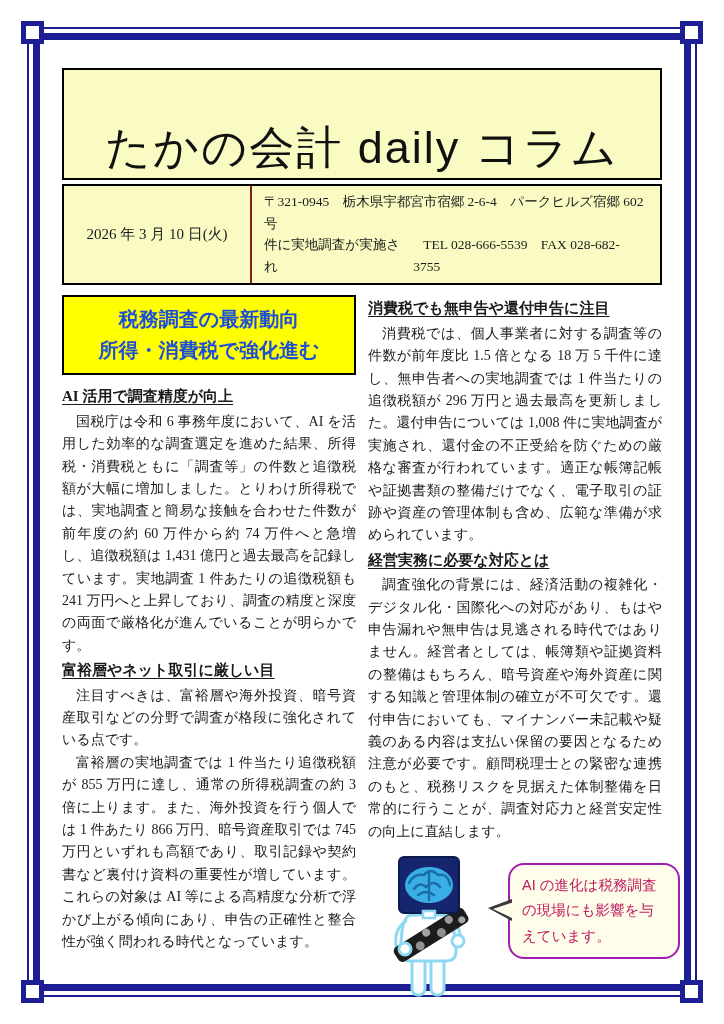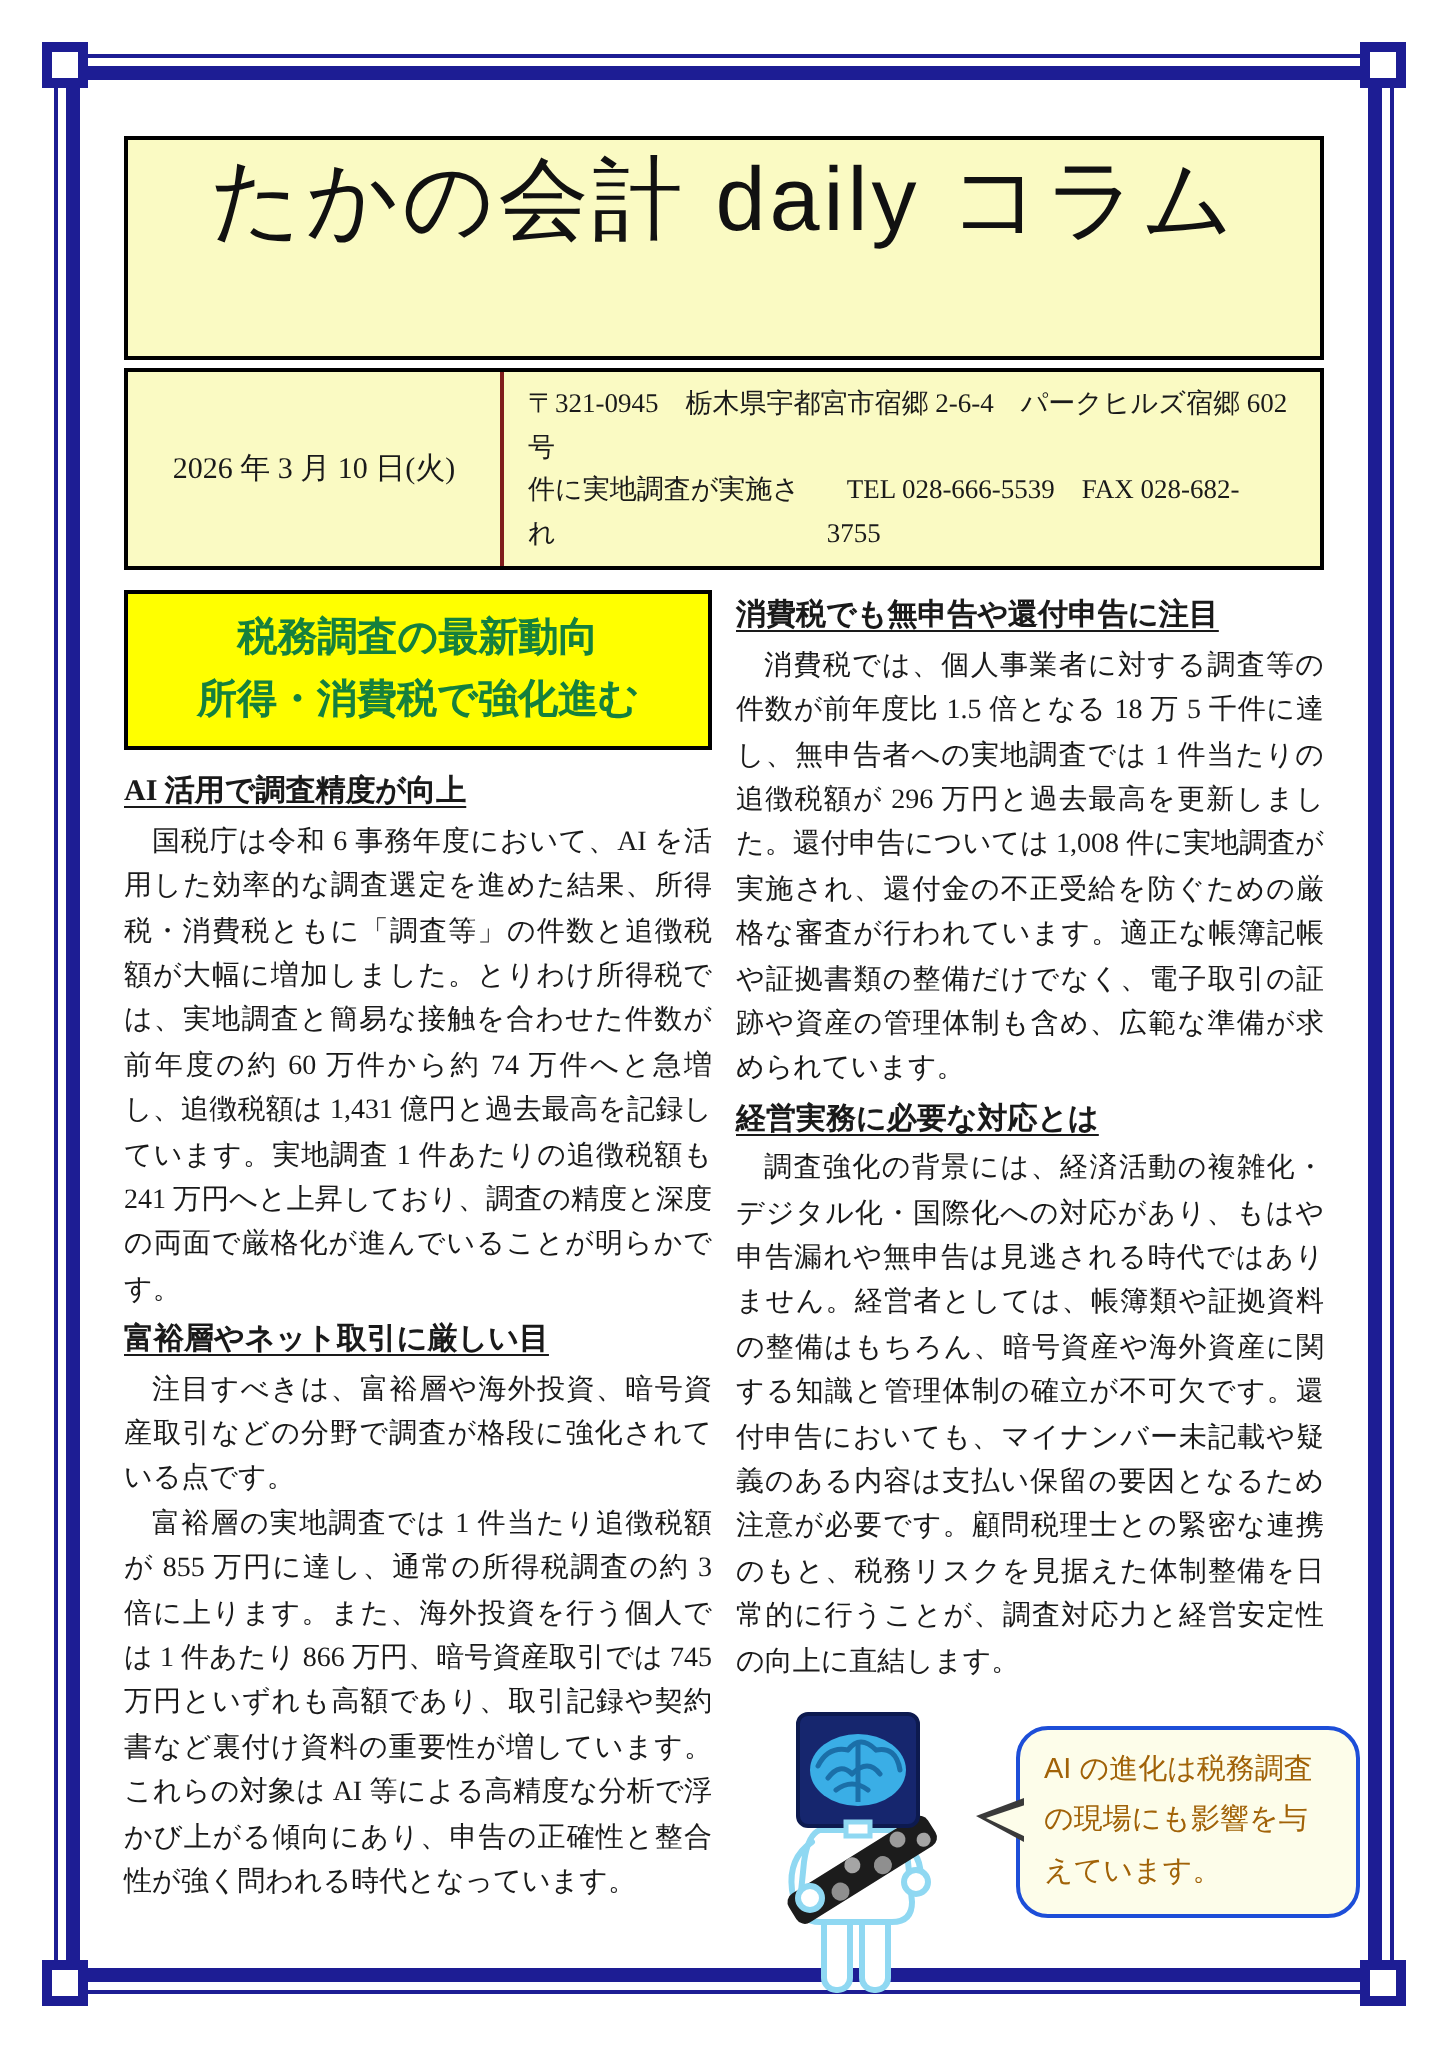--- a/index.html
+++ b/index.html
@@ -17,21 +17,21 @@
   }
   .corner.tl { top:21px; left:21px; }
   .corner.tr { top:21px; right:21px; }
   .corner.bl { bottom:21px; left:21px; }
   .corner.br { bottom:21px; right:21px; }
 
   .content { position:absolute; left:62px; top:68px; width:600px; }
 
   .title-box {
     border:2px solid #000; background:#fafac3; height:112px;
-    display:flex; align-items:flex-start; justify-content:center;
+    display:flex; align-items:flex-end; justify-content:center;
     font-family:"Liberation Sans","DejaVu Sans",sans-serif;
     font-size:45px; letter-spacing:2px; color:#111;
   }
   .info-box { display:flex; border:2px solid #000; background:#fafac3; margin-top:4px; }
   .info-date {
     width:188px; border-right:2px solid #7f1d1d; display:flex; align-items:center;
     justify-content:center; font-size:15px; padding:6px 4px;
   }
   .info-right { flex:1; padding:5px 10px 6px 12px; font-size:13.5px; line-height:1.6; }
   .info-line2 { display:flex; justify-content:space-between; padding-right:4px; }
@@ -39,38 +39,38 @@
   .info-email { text-align:right; color:#0a94c8; text-decoration:underline; padding-right:2px; }
   .info-email a { color:#0a94c8; text-decoration:underline; cursor:pointer; }
 
   .columns { display:flex; gap:12px; margin-top:10px; }
   .col { width:294px; }
 
   .headline-box {
     background:#ffff00; border:2.5px solid #000; text-align:center;
     font-family:"Liberation Sans","DejaVu Sans",sans-serif;
     font-weight:bold; font-size:20px; line-height:1.55; padding:7px 2px;
-    margin-bottom:10px; color:#15803d;
+    margin-bottom:10px; color:#1d4ed8;
   }
   h3.sec-heading {
     font-size:15px; font-weight:bold; text-decoration:underline;
     text-underline-offset:3px; margin:2px 0 3px 0; line-height:1.5;
   }
   p.body-par {
     font-size:14px; line-height:1.6; text-align:justify; text-indent:1em;
   }
 
   .callout { display:flex; align-items:flex-start; margin-top:12px; }
   .figure-wrap { width:126px; flex:0 0 auto; }
   .bubble-wrap { position:relative; margin-left:14px; margin-top:8px; }
   .bubble {
-    position:relative; background:#fdfdea; border:2px solid #1d4ed8; border-radius:16px;
+    position:relative; background:#fdfdea; border:2px solid #a21caf; border-radius:16px;
     padding:8px 12px; width:172px;
     font-family:"Liberation Sans","DejaVu Sans",sans-serif;
-    font-size:14.5px; line-height:1.75; color:#a16207;
+    font-size:14.5px; line-height:1.75; color:#be185d;
   }
   .bubble:before {
     content:""; position:absolute; left:-22px; top:34px; width:0; height:0;
     border-top:9px solid transparent; border-bottom:13px solid transparent;
     border-right:24px solid #3a3a3a;
   }
   .bubble:after {
     content:""; position:absolute; left:-17px; top:37px; width:0; height:0;
     border-top:7px solid transparent; border-bottom:10px solid transparent;
     border-right:21px solid #fdfdea;

